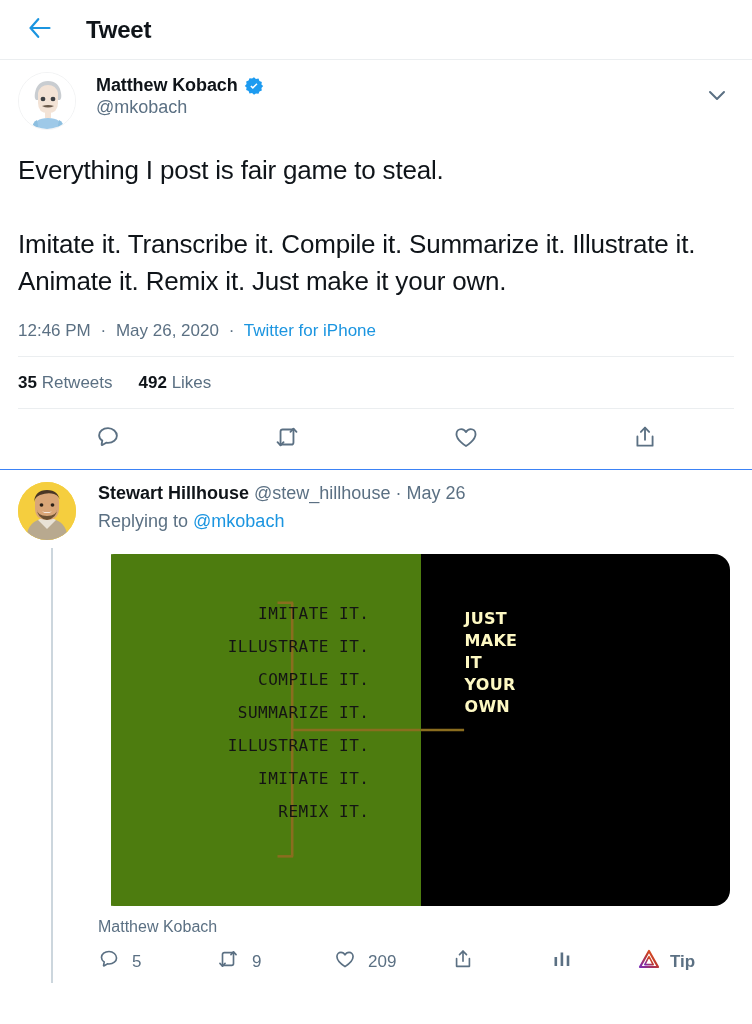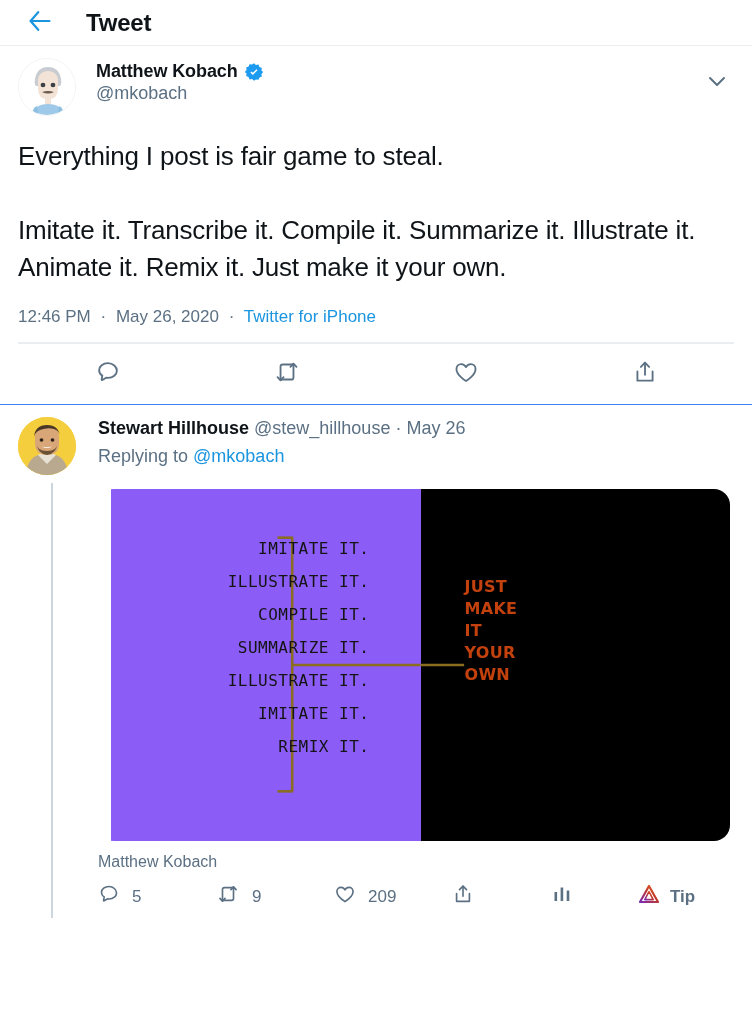--- a/index.html
+++ b/index.html
@@ -7,21 +7,21 @@
     width: 752px; height: 1024px;
     background: #ffffff;
     font-family: "Liberation Sans", sans-serif;
     color: #0f1419;
     overflow: hidden;
   }
   .page { width: 752px; height: 1024px; position: relative; background:#fff; }
 
   
   .topbar {
-    height: 46px;
+    height: 60px;
     display: flex; align-items: center;
     padding-left: 20px;
     border-bottom: 1px solid #ebeef0;
   }
   .back-btn {
     width: 40px; height: 40px;
     display: flex; align-items: center; justify-content: center;
     border-radius: 50%;
     cursor: pointer;
   }
@@ -224,20 +224,24 @@
     <div class="tweet-meta">
       <span>12:46 PM</span>
       <span class="sep-dot">·</span>
       <span>May 26, 2020</span>
       <span class="sep-dot">·</span>
       <a href="#">Twitter for iPhone</a>
     </div>
 
     <div class="divider"></div>
 
+    <div class="stats">
+      <span class="grp"><span class="num">35</span> <span>Retweets</span></span>
+      <span class="grp"><span class="num">492</span> <span>Likes</span></span>
+    </div>
 
     <div class="divider"></div>
 
     <div class="actions">
       <div class="act">
         <span>
           <svg width="26" height="26" viewBox="0 0 24 24">
             <path d="M12 3.8c-4.6 0-8.2 2.9-8.2 6.5 0 2 1.1 3.8 2.9 5l-.6 3.6c-.1.4.3.7.7.5l3.6-2.1c.5.1 1.1.1 1.6.1 4.6 0 8.2-2.9 8.2-6.5S16.6 3.8 12 3.8z" fill="none" stroke="#5b7083" stroke-width="1.7"></path>
           </svg>
         </span>
@@ -294,42 +298,42 @@
           <span class="r-muted">@stew_hillhouse</span>
           <span class="r-muted">·</span>
           <span class="r-muted">May 26</span>
         </div>
         <div class="r-line2">
           <span>Replying to</span>
           <span class="r-link">@mkobach</span>
         </div>
 
         <div class="media">
-          <div class="media-left" style="background: #8b5cf6; margin-left: 13px;">
+          <div class="media-left" style="background: #4d7c0f; margin-left: 13px;">
             <svg class="brace" width="316" height="352" viewBox="0 0 316 352">
               <line x1="185" y1="46" x2="185" y2="305" stroke="#8A6D1F" stroke-width="2.6"></line>
               <line x1="170" y1="46" x2="186" y2="46" stroke="#8A6D1F" stroke-width="2.6"></line>
               <line x1="170" y1="305" x2="186" y2="305" stroke="#8A6D1F" stroke-width="2.6"></line>
               <line x1="185" y1="176" x2="316" y2="176" stroke="#8A6D1F" stroke-width="2.6"></line>
             </svg>
             <div class="mono-list" style="color: rgb(20, 20, 20);">
               <div>IMITATE IT.</div>
               <div>ILLUSTRATE IT.</div>
               <div>COMPILE IT.</div>
               <div>SUMMARIZE IT.</div>
               <div>ILLUSTRATE IT.</div>
               <div>IMITATE IT.</div>
               <div>REMIX IT.</div>
             </div>
           </div>
           <div class="media-right" style="background: rgb(0, 0, 0);">
             <svg class="brace" width="316" height="352" viewBox="0 0 316 352">
               <line x1="0" y1="176" x2="44" y2="176" stroke="#8A6D1F" stroke-width="2.6"></line>
             </svg>
-            <div class="right-text" style="color: #c2410c; margin-top: 33px;">
+            <div class="right-text" style="color: #fef9c3;">
               <div>JUST</div>
               <div>MAKE</div>
               <div>IT</div>
               <div>YOUR</div>
               <div>OWN</div>
             </div>
           </div>
         </div>
 
         <div class="media-credit">Matthew Kobach</div>

